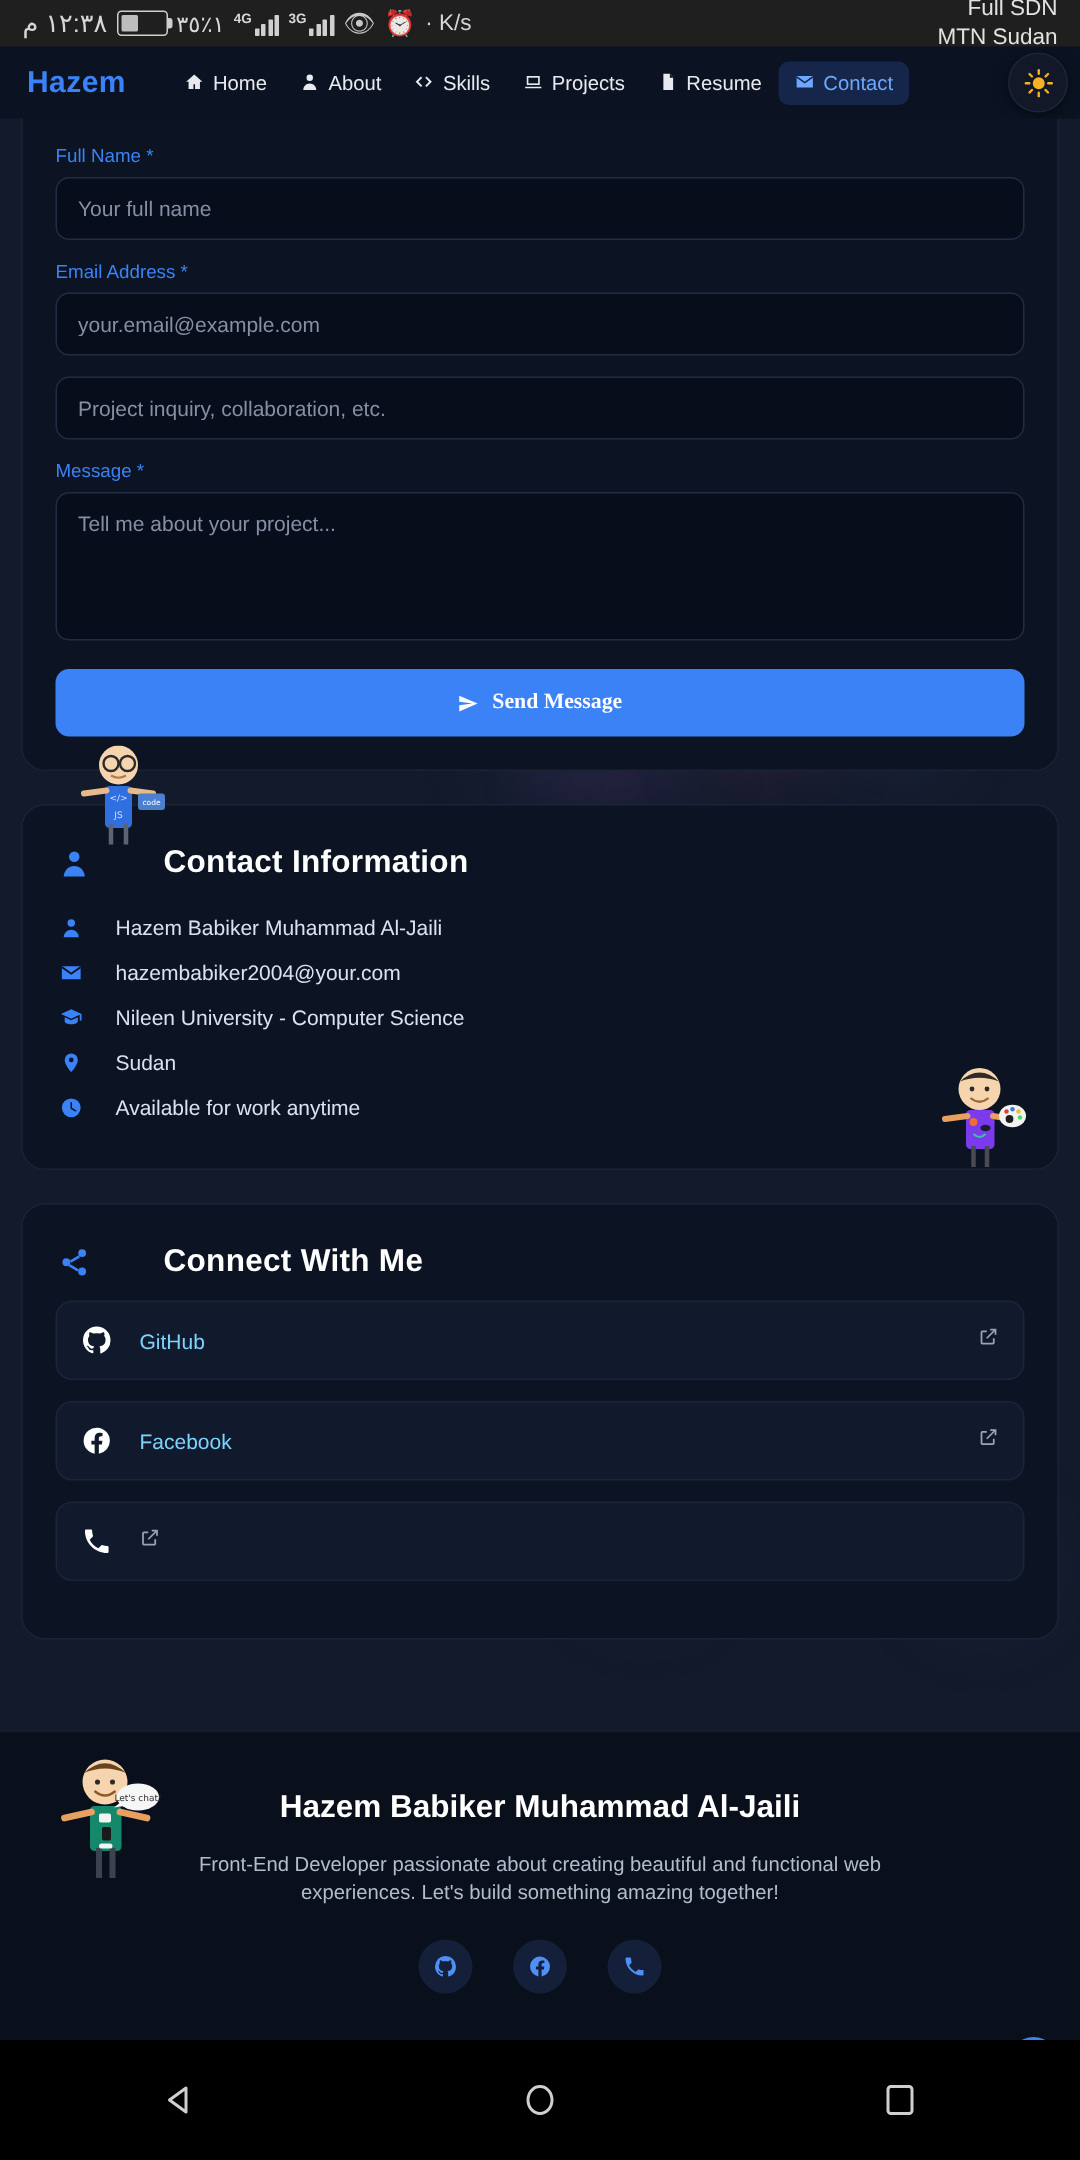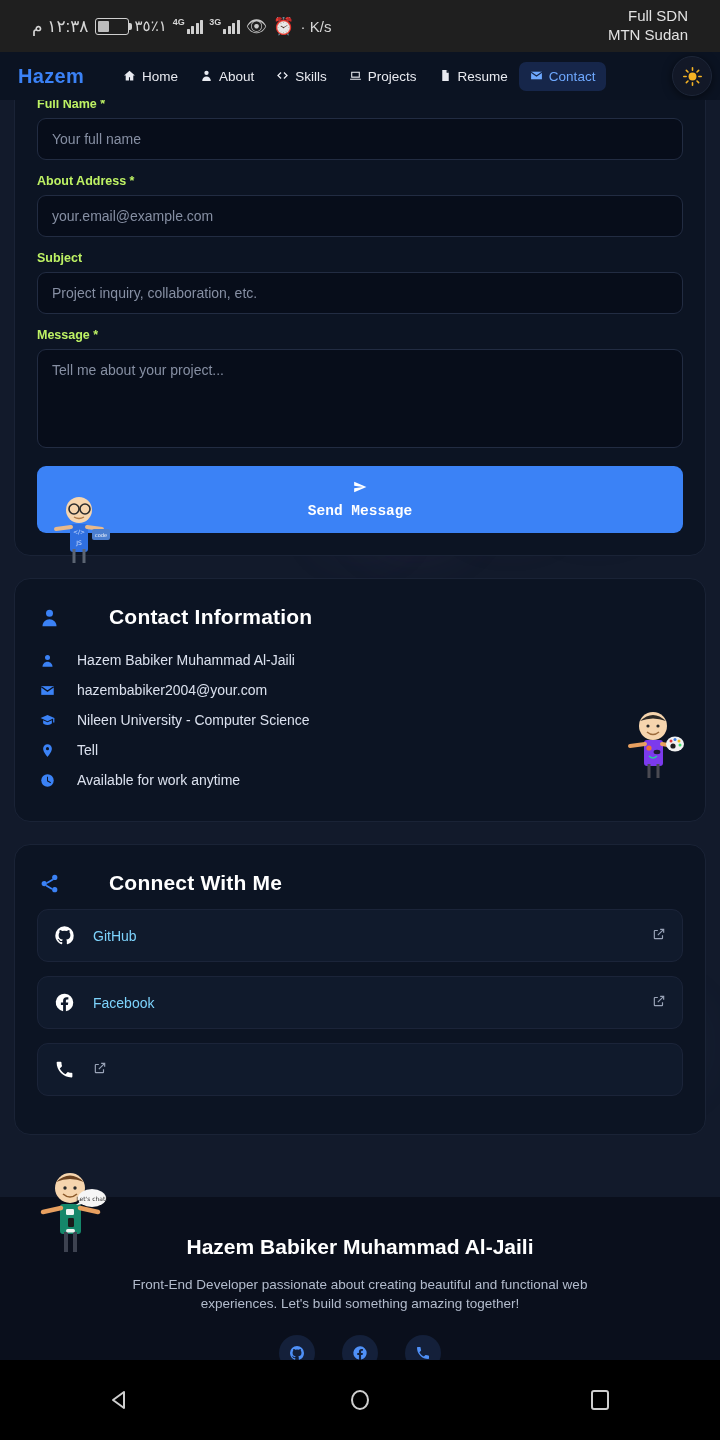--- a/index.html
+++ b/index.html
@@ -6,23 +6,23 @@
   html, body {
     width:720px; height:1440px;
     background:#0a0f1c;
     font-family:"Liberation Sans", sans-serif;
     overflow:hidden;
   }
   .screen { position:relative; width:720px; height:1440px; overflow:hidden; }
 
   
   .statusbar {
-    height:52px; background:#1f1f1f; color:#d6d6d6;
+    height:31px; background:#1f1f1f; color:#d6d6d6;
     display:flex; align-items:center; justify-content:space-between;
-    padding:0 32px; font-size:17px; position:relative; z-index:60;
+    padding:0 15px; font-size:17px; position:relative; z-index:60;
   }
   .sb-left { display:flex; align-items:center; gap:6px; }
   .sb-time { font-size:17px; letter-spacing:.5px; }
   .batt {
     width:34px; height:17px; border:1.6px solid #cfcfcf; border-radius:3px;
     position:relative; display:inline-block; padding:2px;
   }
   .batt::after{content:"";position:absolute;right:-4px;top:4px;width:2.5px;height:7px;background:#cfcfcf;border-radius:0 2px 2px 0;}
   .batt i { display:block; width:40%; height:100%; background:#bdbdbd; border-radius:1px; }
   .sb-pct { font-size:15px; }
@@ -67,34 +67,33 @@
   .section { position:relative; background:#121a2b; padding-bottom:40px; }
   .card {
     background:#0c1423; border:1px solid #1a2336; border-radius:16px;
     margin:0 14px 22px 14px; position:relative;
   }
   .card.flush-top { border-top-left-radius:16px; border-top-right-radius:16px; }
 
   
   .form-wrap { padding:0 22px 22px 22px; }
   .field { margin-bottom:14px; }
-  .flabel { display:block; color:#bef264; font-size:12.5px; font-weight:bold; margin-bottom:7px; }
+  .flabel { display:block; color:#3b82f6; font-size:12.5px; font-weight:normal; margin-bottom:7px; }
   .finput, .ftext {
     width:100%; background:#070d1a; border:1px solid #222c42; border-radius:9px;
     color:#cfd6e4; font-size:14px; font-family:"Liberation Sans", sans-serif;
     padding:12px 14px;
   }
   .finput::placeholder, .ftext::placeholder { color:#868fa3; }
   .ftext { height:99px; resize:none; }
   .send-btn {
     width:100%; background:#3b82f6; border:none; border-radius:9px;
     color:#fff; font-size:14.5px; font-weight:bold; padding:14px 0;
     display:flex; align-items:center; justify-content:center; gap:9px;
-    font-family:Liberation Mono, monospace;
-    flex-direction:column;
+    font-family:Liberation Serif, serif;
   }
   .send-btn svg { width:14px; height:14px; fill:#fff; }
 
   
   .card-head { display:flex; align-items:center; gap:14px; padding:26px 24px 0 24px; }
   .card-head .hicon svg { width:21px; height:21px; fill:#3b82f6; display:block; }
   .card-head h2 { color:#fff; font-size:21px; font-weight:bold; letter-spacing:.2px;margin-left:35px; }
 
   .info-list { padding:16px 24px 26px 24px; }
   .info-row { display:flex; align-items:center; gap:22px; padding:7px 0; }
@@ -265,26 +264,25 @@
 
       <div class="card flush-top" style="margin-top:-46px;padding-top:46px;">
         <div class="form-wrap">
 
           <div class="field">
             <label class="flabel">Full Name *</label>
             <input class="finput" placeholder="Your full name" style="">
           </div>
 
           <div class="field">
-            <label class="flabel">About Address *</label>
+            <label class="flabel">Email Address *</label>
             <input class="finput" placeholder="your.email@example.com" style="">
           </div>
 
           <div class="field">
-            <label class="flabel">Subject</label>
             <input class="finput" placeholder="Project inquiry, collaboration, etc." style="">
           </div>
 
           <div class="field">
             <label class="flabel">Message *</label>
             <textarea class="ftext" placeholder="Tell me about your project..." style=""></textarea>
           </div>
 
           <button class="send-btn">
             <svg viewBox="0 0 24 24">
@@ -336,21 +334,21 @@
               </span>
             <span class="itxt">Nileen University - Computer Science</span>
           </div>
 
           <div class="info-row">
             <span class="iic">
                 <svg viewBox="0 0 24 24">
                   <path d="M12 2a7 7 0 0 0-7 7c0 5.3 7 13 7 13s7-7.7 7-13a7 7 0 0 0-7-7zm0 9.5A2.5 2.5 0 1 1 12 6.5a2.5 2.5 0 0 1 0 5z"></path>
                 </svg>
               </span>
-            <span class="itxt">Tell</span>
+            <span class="itxt">Sudan</span>
           </div>
 
           <div class="info-row">
             <span class="iic">
                 <svg viewBox="0 0 24 24">
                   <circle cx="12" cy="12" r="10"></circle>
                   <path d="M12.8 6h-1.6v7l5.6 3.3.8-1.4-4.8-2.8z" fill="#0c1423"></path>
                 </svg>
               </span>
             <span class="itxt">Available for work anytime</span>

